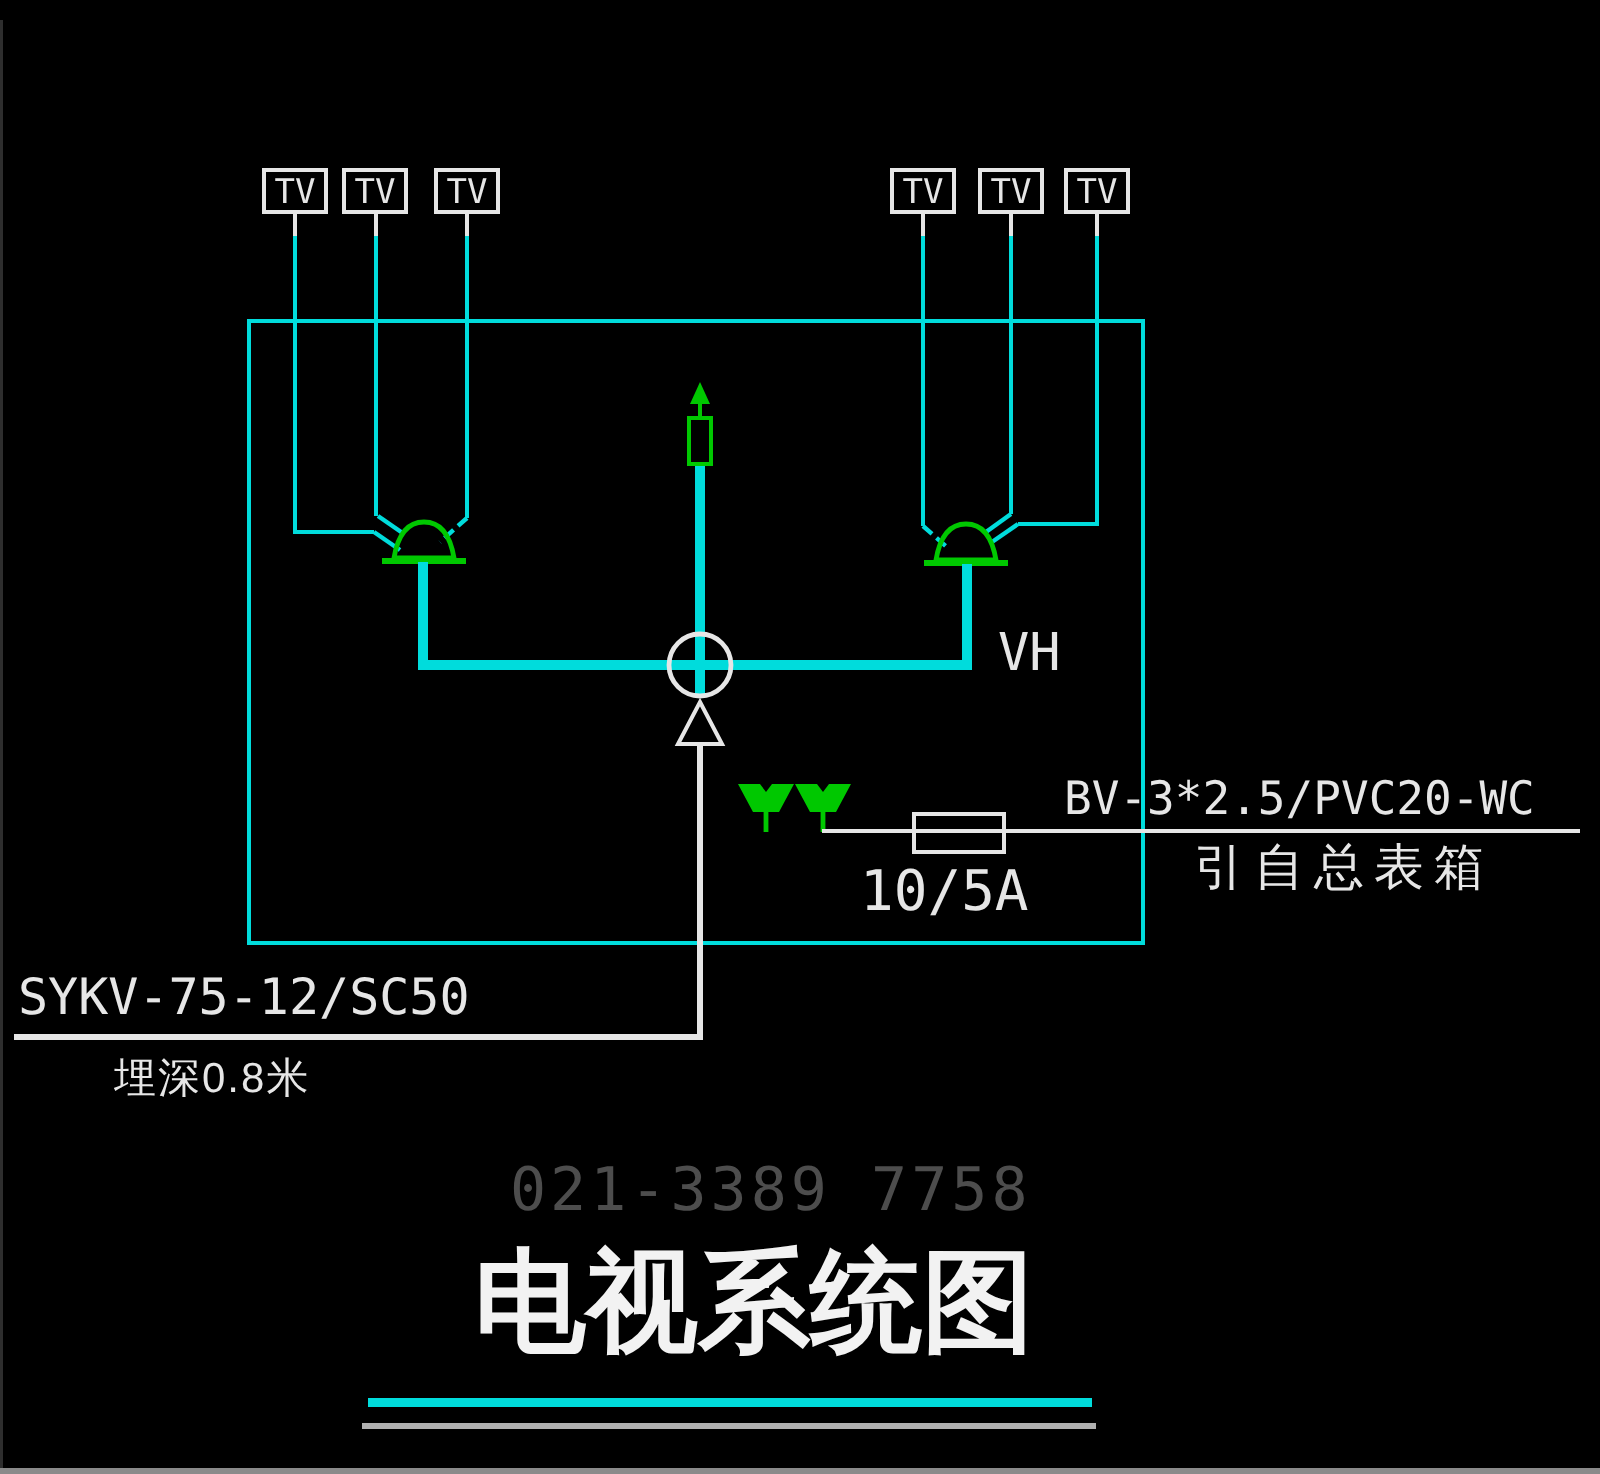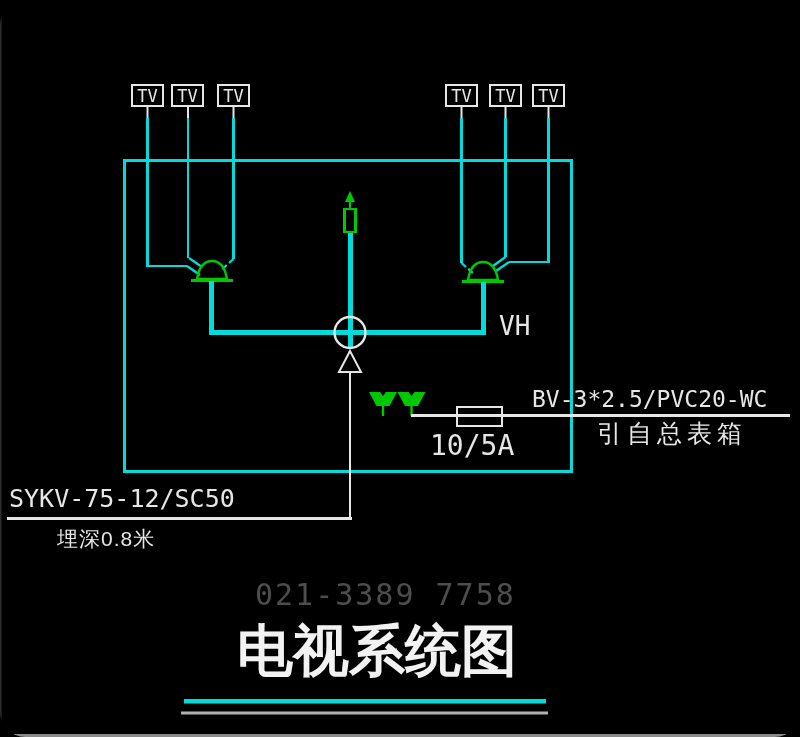--- a/index.html
+++ b/index.html
@@ -1,17 +1,17 @@
 <!DOCTYPE html>
 <html><head>
 <meta charset="utf-8">
 <style>
   html,body{margin:0;padding:0;background:#000;}
   .stage{position:relative;width:800px;height:737px;background:#000;overflow:hidden;
-         font-family:"DejaVu Sans Mono","Liberation Sans",sans-serif;border-radius:25px;}
+         font-family:"DejaVu Sans Mono","Liberation Sans",sans-serif;}
   svg{position:absolute;left:0;top:0;}
   text{font-family:"DejaVu Sans Mono",monospace;}
   .cjk{font-family:"Liberation Sans","DejaVu Sans",sans-serif;}
 </style>
 </head>
 <body>
 
 <div class="stage">
 <svg width="800" height="737" viewBox="0 0 800 737">
 

